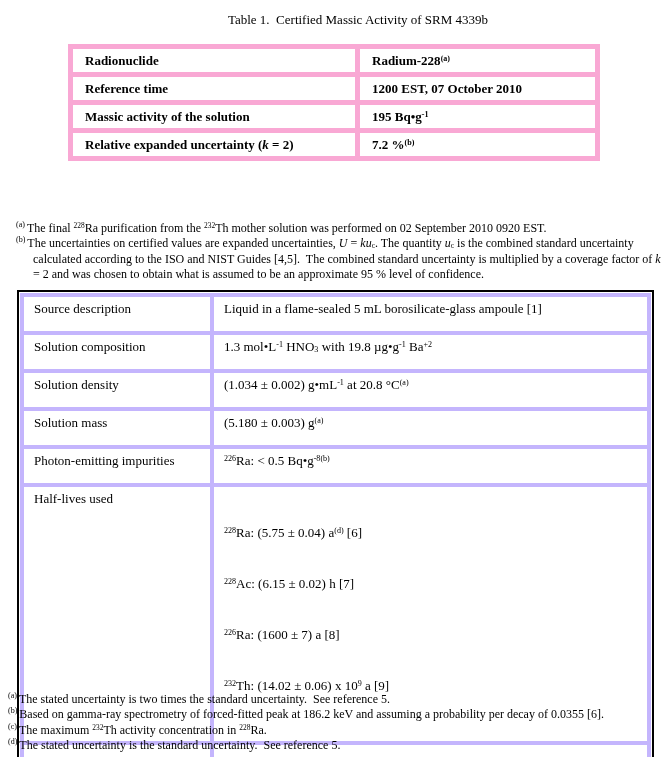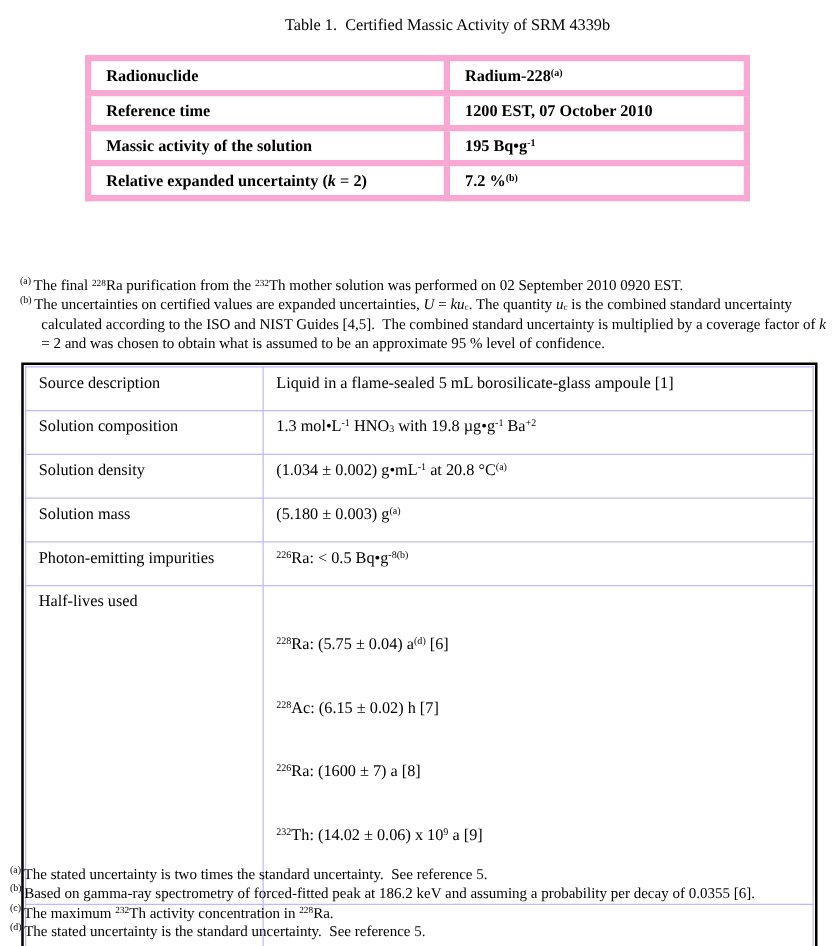--- a/index.html
+++ b/index.html
@@ -17,21 +17,21 @@
   table { border-collapse: collapse; }
   .t1 { position: absolute; top: 44px; left: 68px; width: 532px; border: 2px solid #000; }
   .t1 td { border: 5px solid #f9a8d4; height: 28px; vertical-align: middle;
            font-weight: bold; font-size: 13px; padding: 0 6px 0 12px; white-space: pre-wrap; }
   .t1 .c1 { width: 287px; }
 
   
   .t2wrap { position: absolute; top: 290px; left: 17px; width: 637px;
             border: 2px solid #000; padding: 1px; background: #fff; }
   .t2 { width: 100%; }
-  .t2 td { border: 1px solid #c4b5fd; vertical-align: top; font-size: 13px;
+  .t2 td { border: 4px solid #c4b5fd; vertical-align: top; font-size: 13px;
            padding: 4px 10px 14px 10px; white-space: pre-wrap; }
   .t2 .c1 { width: 190px; }
   .t2 .r1 td { height: 30px; }
   .t2 .rhl td { height: 82px; }
   .t2 .hl-line { line-height: 19px; }
   .t2 .lbl-line { line-height: 16px; }
   .para { text-align: justify; line-height: 17px; padding-right: 2px; }
 
   
   .foot { position: absolute; font-size: 12px; }

